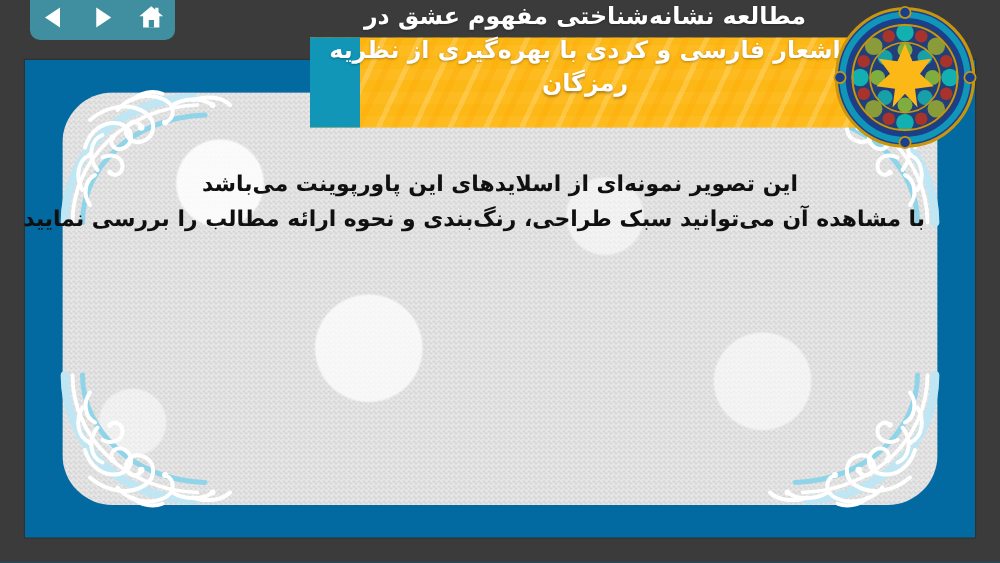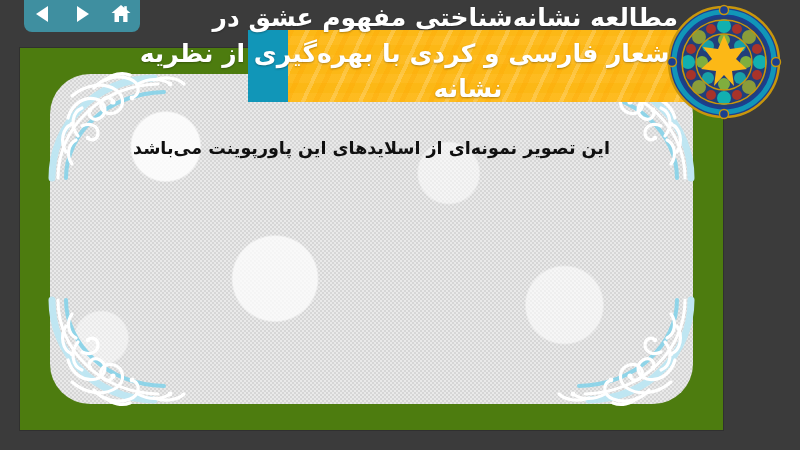--- a/index.html
+++ b/index.html
@@ -5,22 +5,22 @@
   html,body{margin:0;padding:0;}
   body{
     width:800px;height:450px;overflow:hidden;
     font-family:"DejaVu Sans","Liberation Sans",sans-serif;
     background:#3a3a3a;position:relative;
   }
   #stage{position:absolute;inset:0;width:800px;height:450px;background:#3b3b3b;}
 
   
   .slide-frame{
-    position:absolute;left:20px;top:48px;width:703px;height:382px;
-    background:#4d7c0f;
+    position:absolute;left:20px;top:48px;width:760px;height:382px;
+    background:#0369a1;
     box-shadow:0 0 0 1px rgba(0,0,0,.18);
   }
   .slide-inner{
     position:absolute;left:30px;top:26px;right:30px;bottom:26px;
     background:
       radial-gradient(circle at 18% 22%, rgba(255,255,255,.85) 0 34px, rgba(255,255,255,0) 36px),
       radial-gradient(circle at 35% 62%, rgba(255,255,255,.75) 0 42px, rgba(255,255,255,0) 44px),
       radial-gradient(circle at 62% 30%, rgba(255,255,255,.55) 0 30px, rgba(255,255,255,0) 32px),
       radial-gradient(circle at 80% 70%, rgba(255,255,255,.6) 0 38px, rgba(255,255,255,0) 40px),
       radial-gradient(circle at 8% 80%, rgba(255,255,255,.5) 0 26px, rgba(255,255,255,0) 28px),
@@ -51,21 +51,21 @@
       repeating-linear-gradient(115deg, rgba(255,255,255,.18) 0 4px, rgba(255,255,255,0) 4px 11px,
         rgba(255,165,0,.30) 11px 16px, rgba(255,255,255,0) 16px 26px),
       repeating-linear-gradient(0deg, rgba(255,190,40,.55) 0 9px, rgba(255,255,255,0) 9px 19px),
       #fcb816;
     overflow:hidden;
   }
   .band-teal{position:absolute;left:248px;top:30px;width:40px;height:72px;background:#1196b8;}
   .title-text{
     position:absolute;left:258px;top:0px;width:420px;
     direction:rtl;text-align:center;color:#ffffff;
-    font-size:25px;line-height:1.42;font-weight:700;
+    font-size:19px;line-height:1.42;font-weight:700;
     text-shadow:0 1px 2px rgba(0,0,0,.30);
   }
   .title-text .tl{display:block;white-space:nowrap;}
 
   
   .medallion{position:absolute;right:18px;top:4px;width:116px;height:116px;}
   .medallion svg{display:block;width:116px;height:116px;}
 
   
   .navbar{
@@ -192,29 +192,30 @@
           <circle cx="90" cy="32" r="2.4"></circle>
             <circle cx="46" cy="72" r="2.2"></circle>
           <circle cx="30" cy="58" r="2.2"></circle>
             <circle cx="128" cy="18" r="2.4"></circle>
         </g>
       </svg>
     </div>
 
     <div class="body-text">
       <span class="ln">این تصویر نمونه‌ای از اسلایدهای این پاورپوینت می‌باشد</span>
+      <span class="ln">با مشاهده آن می‌توانید سبک طراحی، رنگ‌بندی و نحوه ارائه مطالب را بررسی نمایید</span>
     </div>
   </div>
 
   <div class="title-band"></div>
   <div class="band-teal"></div>
   <div class="title-text">
     <span class="tl">مطالعه نشانه‌شناختی مفهوم عشق در</span>
     <span class="tl">اشعار فارسی و کردی با بهره‌گیری از نظریه</span>
-    <span class="tl">نشانه</span>
+    <span class="tl">رمزگان</span>
   </div>
 
   <div class="medallion">
     <svg viewBox="0 0 116 116" xmlns="http://www.w3.org/2000/svg">
       <circle cx="58" cy="58" r="55" fill="#1b3f8f"></circle>
       <circle cx="58" cy="58" r="55" fill="none" stroke="#c8960c" stroke-width="2.5"></circle>
       <circle cx="58" cy="58" r="50" fill="none" stroke="#1196b8" stroke-width="5"></circle>
       <circle cx="58" cy="58" r="45" fill="#223f7a"></circle>
       <g>
         <circle cx="58" cy="22" r="7" fill="#12b0b0"></circle>

